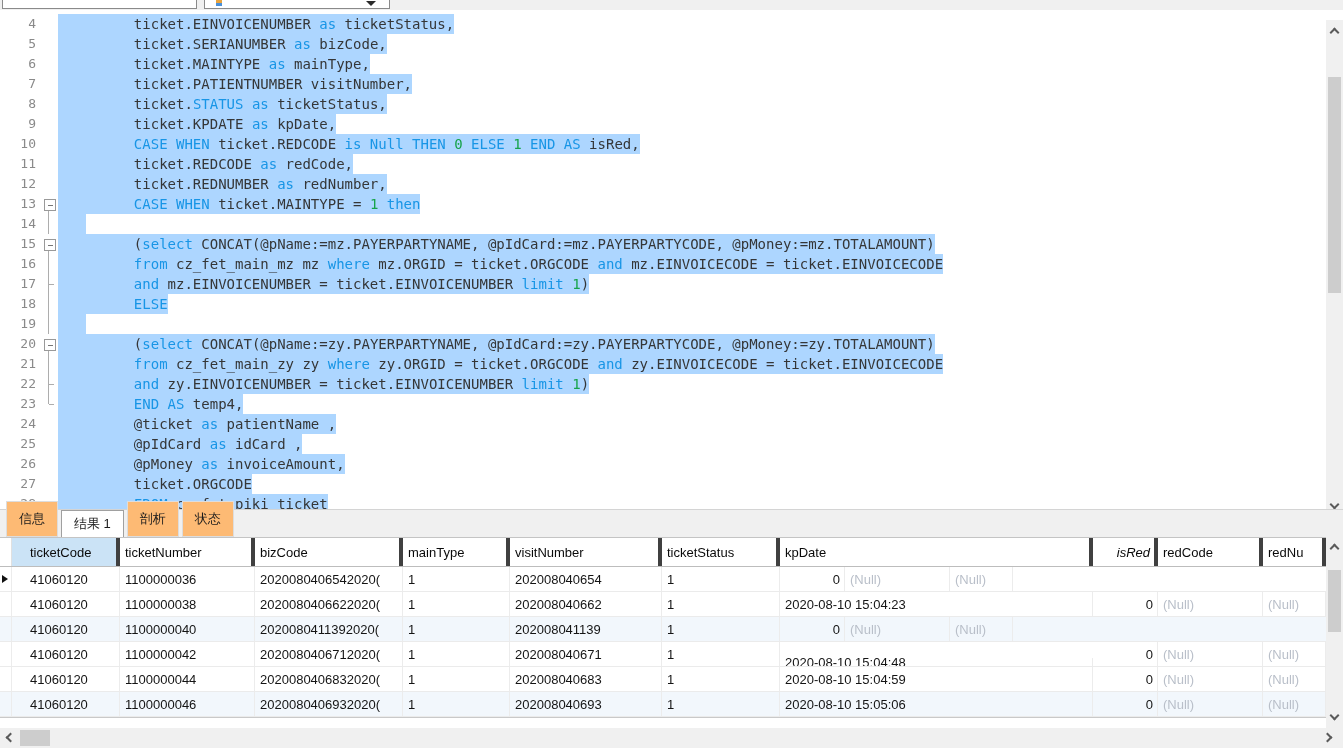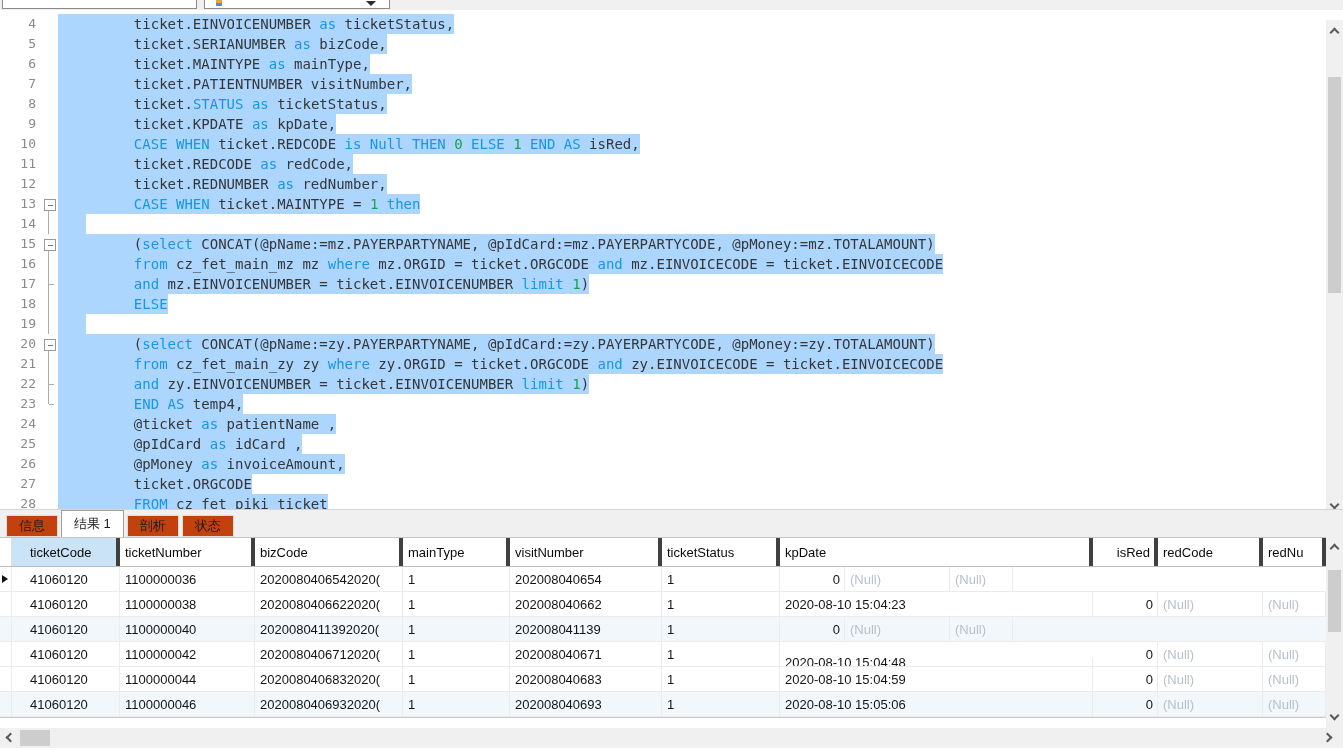--- a/index.html
+++ b/index.html
@@ -48,31 +48,31 @@
   .chev.up    { transform:rotate(135deg); left:5px; }
   .chev.down  { transform:rotate(-45deg); left:5px; }
   .chev.left  { transform:rotate(45deg); }
   .chev.right { transform:rotate(225deg); }
   .ed-up { top:9px; } .ed-down { bottom:11px; }
   .g-up { top:8px; } .g-down { bottom:9px; }
 
   
   .tabbar { position:absolute; left:0; top:509px; width:1343px; height:28px; background:#f0f0f0;
     border-top:1px solid #d4d4d4; display:flex; align-items:flex-end; padding-left:6px; }
-  .tab { height:22px; display:flex; align-items:center; padding:0 12px; font-size:13px; color:#1c1c1c;
-    border:1px solid #ddd; background:#c2410c; margin-right:3px; white-space:nowrap; }
+  .tab { height:36px; display:flex; align-items:center; padding:0 12px; font-size:13px; color:#1c1c1c;
+    border:1px solid #ddd; background:#fdba74; margin-right:3px; white-space:nowrap; }
   .tab.active { height:27px; background:#fff; border:1px solid #a0a0a0; border-bottom:none; }
 
   
   .grid { position:absolute; left:0; top:537px; width:1326px; background:#fff; }
   .grid-header { display:flex; height:30px; border-top:1px solid #c4c4c4; border-bottom:1px solid #bdbdbd; background:#fff; }
   .hcell { display:flex; align-items:center; padding:0 4px 0 5px; font-size:13px; color:#0a0a0a;
     border-right:4px solid #404040; overflow:hidden; white-space:nowrap; flex:0 0 auto; }
   .hcell.selected { background:#cbe3f6; }
-  .hcell.right { justify-content:flex-end; }
+  .hcell.right { justify-content:flex-end;font-style:italic; }
   .gutter-h { width:12px; flex:0 0 12px; border-right:1px solid #e0e0e0; }
   .grid-row { display:flex; height:25px; border-bottom:1px solid #ebebeb; background:#fff; }
   .grid-row:nth-child(3n) { background:#f2f7fc; }
   .gutter-c { width:12px; flex:0 0 12px; border-right:1px solid #ececec; position:relative; }
   .marker { position:absolute; left:2px; top:8px; width:0; height:0;
     border-top:4px solid transparent; border-bottom:4px solid transparent; border-left:6px solid #111; }
   .cell { display:flex; align-items:center; padding:0 4px 0 5px; font-size:13px; color:#141414;
     border-right:1px solid #ececec; overflow:hidden; white-space:nowrap; flex:0 0 auto; }
   .cell.right { justify-content:flex-end; }
   .cell.null { color:#b9bfc9; }

